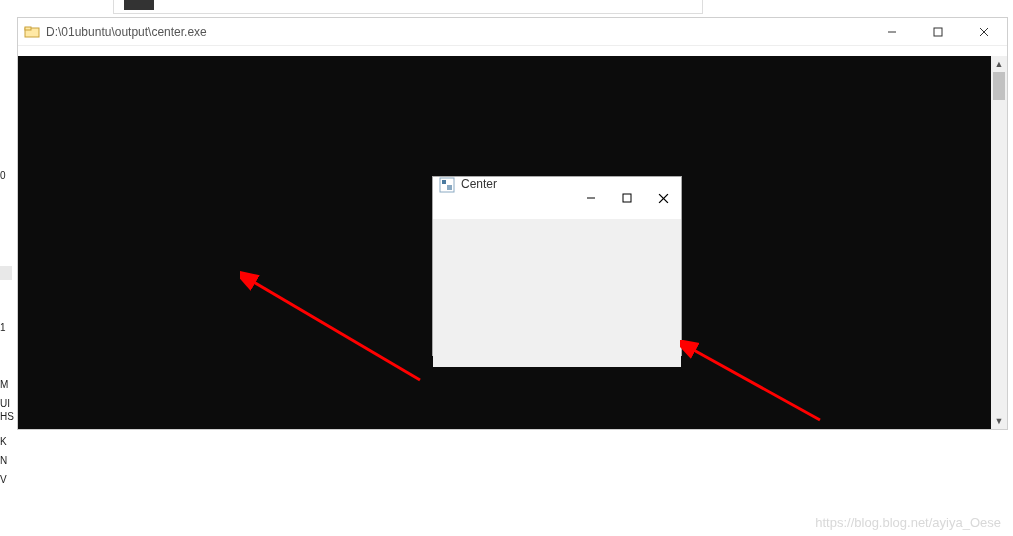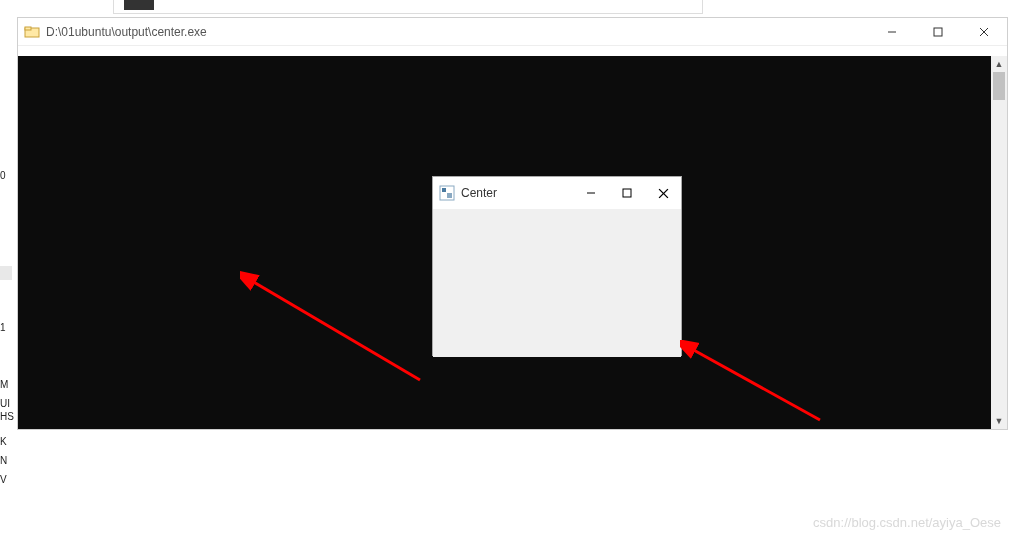--- a/index.html
+++ b/index.html
@@ -111,23 +111,22 @@
       position: absolute;
       left: 432px;
       top: 176px;
       width: 250px;
       height: 180px;
       background: #fff;
       border: 1px solid #aaa;
       box-shadow: 0 0 0 1px rgba(0,0,0,.05);
     }
     .inner-titlebar {
-      height: 32px;
-      display: flex;
-      align-items: center;
+      height: 42px;
+      display: flex;
       background: #fff;
     }
     .inner-titlebar .app-icon {
       width: 16px;
       height: 16px;
       margin: 0 6px;
       display: inline-block;
     }
     .inner-titlebar .title {
       font-size: 12px;
@@ -287,13 +286,13 @@
 
 <svg class="arrow-svg" style="left:680px; top:340px;" width="150" height="90" viewBox="0 0 150 90">
   <defs>
     <marker id="ah2" markerWidth="10" markerHeight="10" refX="2" refY="3" orient="auto">
       <path d="M0,0 L0,6 L9,3 z" fill="#ff0000"></path>
     </marker>
   </defs>
   <line x1="140" y1="80" x2="10" y2="8" stroke="#ff0000" stroke-width="3" marker-end="url(#ah2)"></line>
 </svg>
 
-<div class="watermark">csdn://blog.csdn.net/ayiya_Oese</div>
+<div class="watermark">https://blog.blog.net/ayiya_Oese</div>
 
 </body></html>

